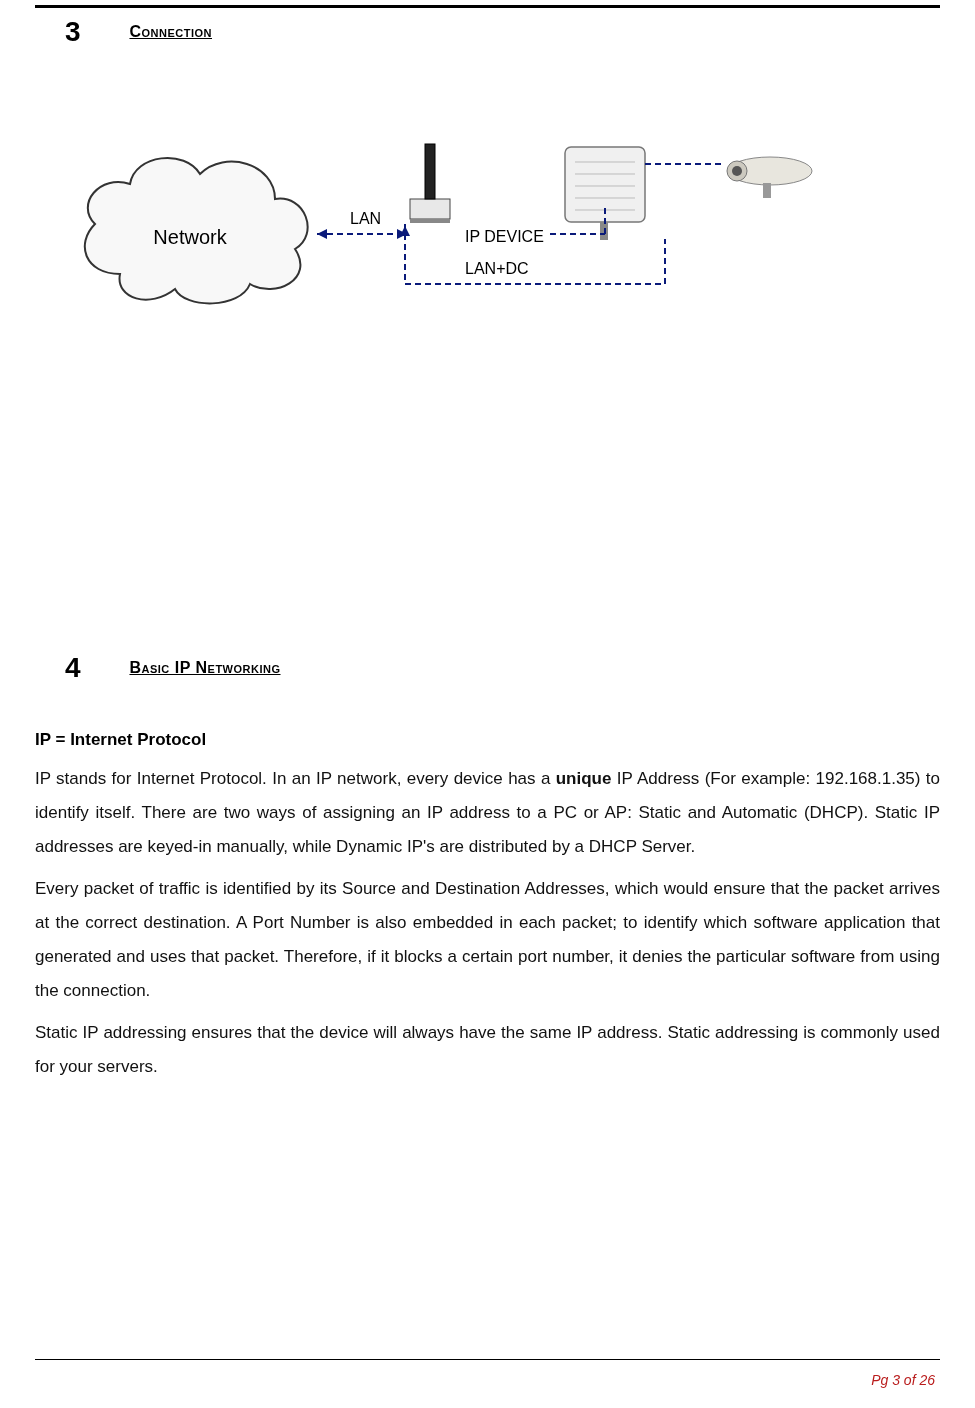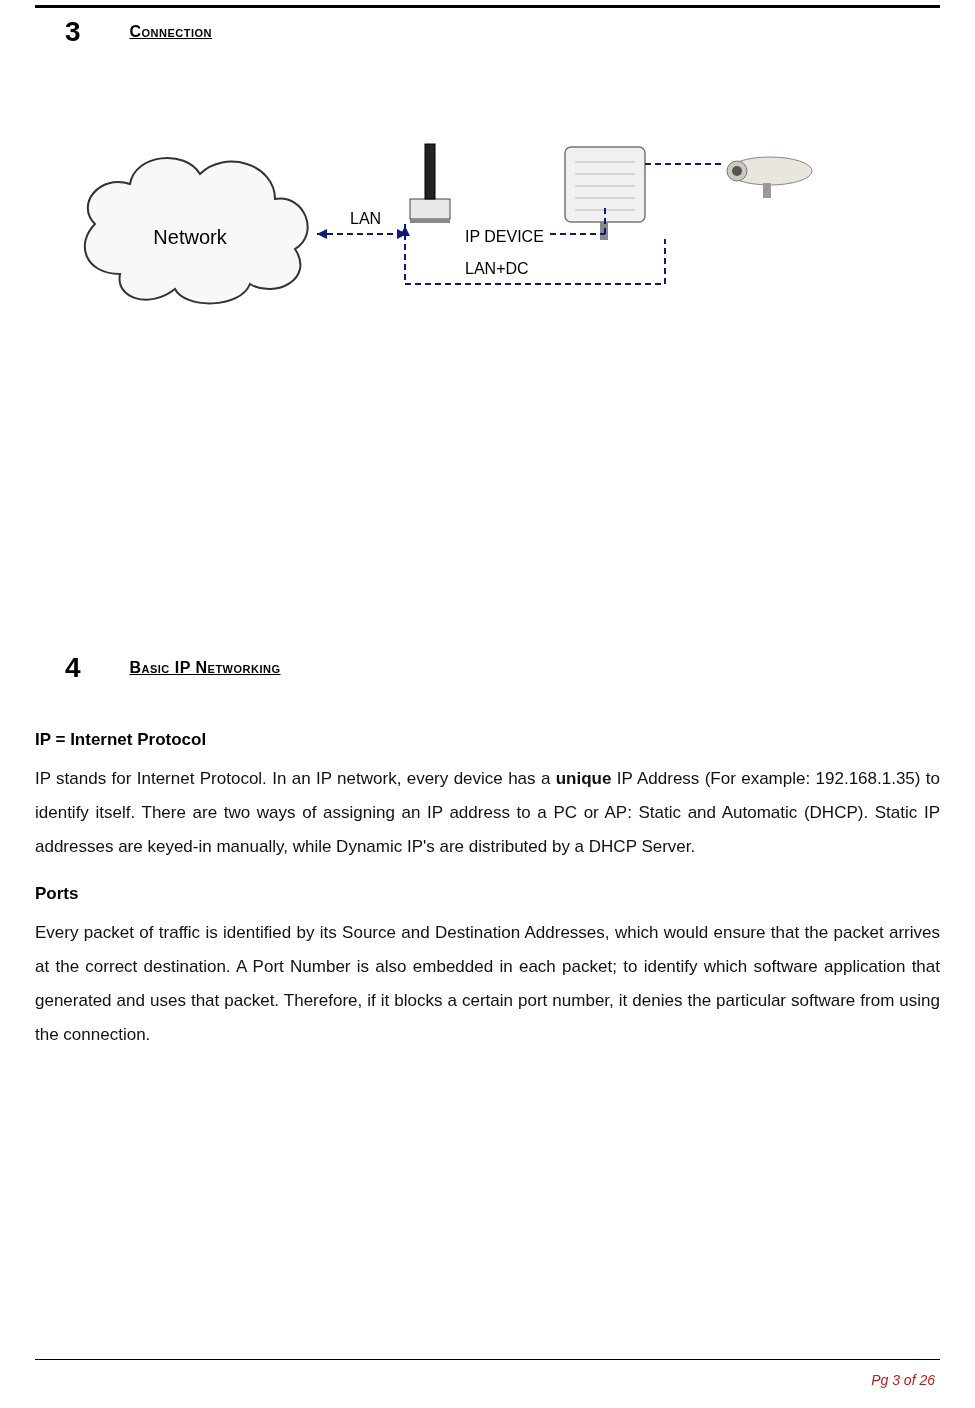--- a/index.html
+++ b/index.html
@@ -145,21 +145,21 @@
 </div>
 
 <div class="content-block" style="margin-top:40px;">
   <div class="sub-heading">IP = Internet Protocol</div>
   <p class="body-text">
     <span>IP stands for Internet Protocol. In an IP network, every device has a </span><b>unique</b><span> IP Address (For example: 192.168.1.35) to identify itself. There are two ways of assigning an IP address to a PC or AP: Static and Automatic (DHCP). Static IP addresses are keyed-in manually, while Dynamic IP's are distributed by a DHCP Server.</span>
   </p>
 </div>
 
 <div class="content-block">
-  <div class="sub-heading">Ports</div>
   <p class="body-text">Every packet of traffic is identified by its Source and Destination Addresses, which would ensure that the packet arrives at the correct destination. A Port Number is also embedded in each packet; to identify which software application that generated and uses that packet. Therefore, if it blocks a certain port number, it denies the particular software from using the connection.</p>
 </div>
 
 <div class="content-block">
+  <p class="body-text">Static IP addressing ensures that the device will always have the same IP address. Static addressing is commonly used for your servers.</p>
 </div>
 
 <div class="bottom-rule"></div>
 <div class="page-footer">Pg 3 of 26</div>
 
 </body></html>

